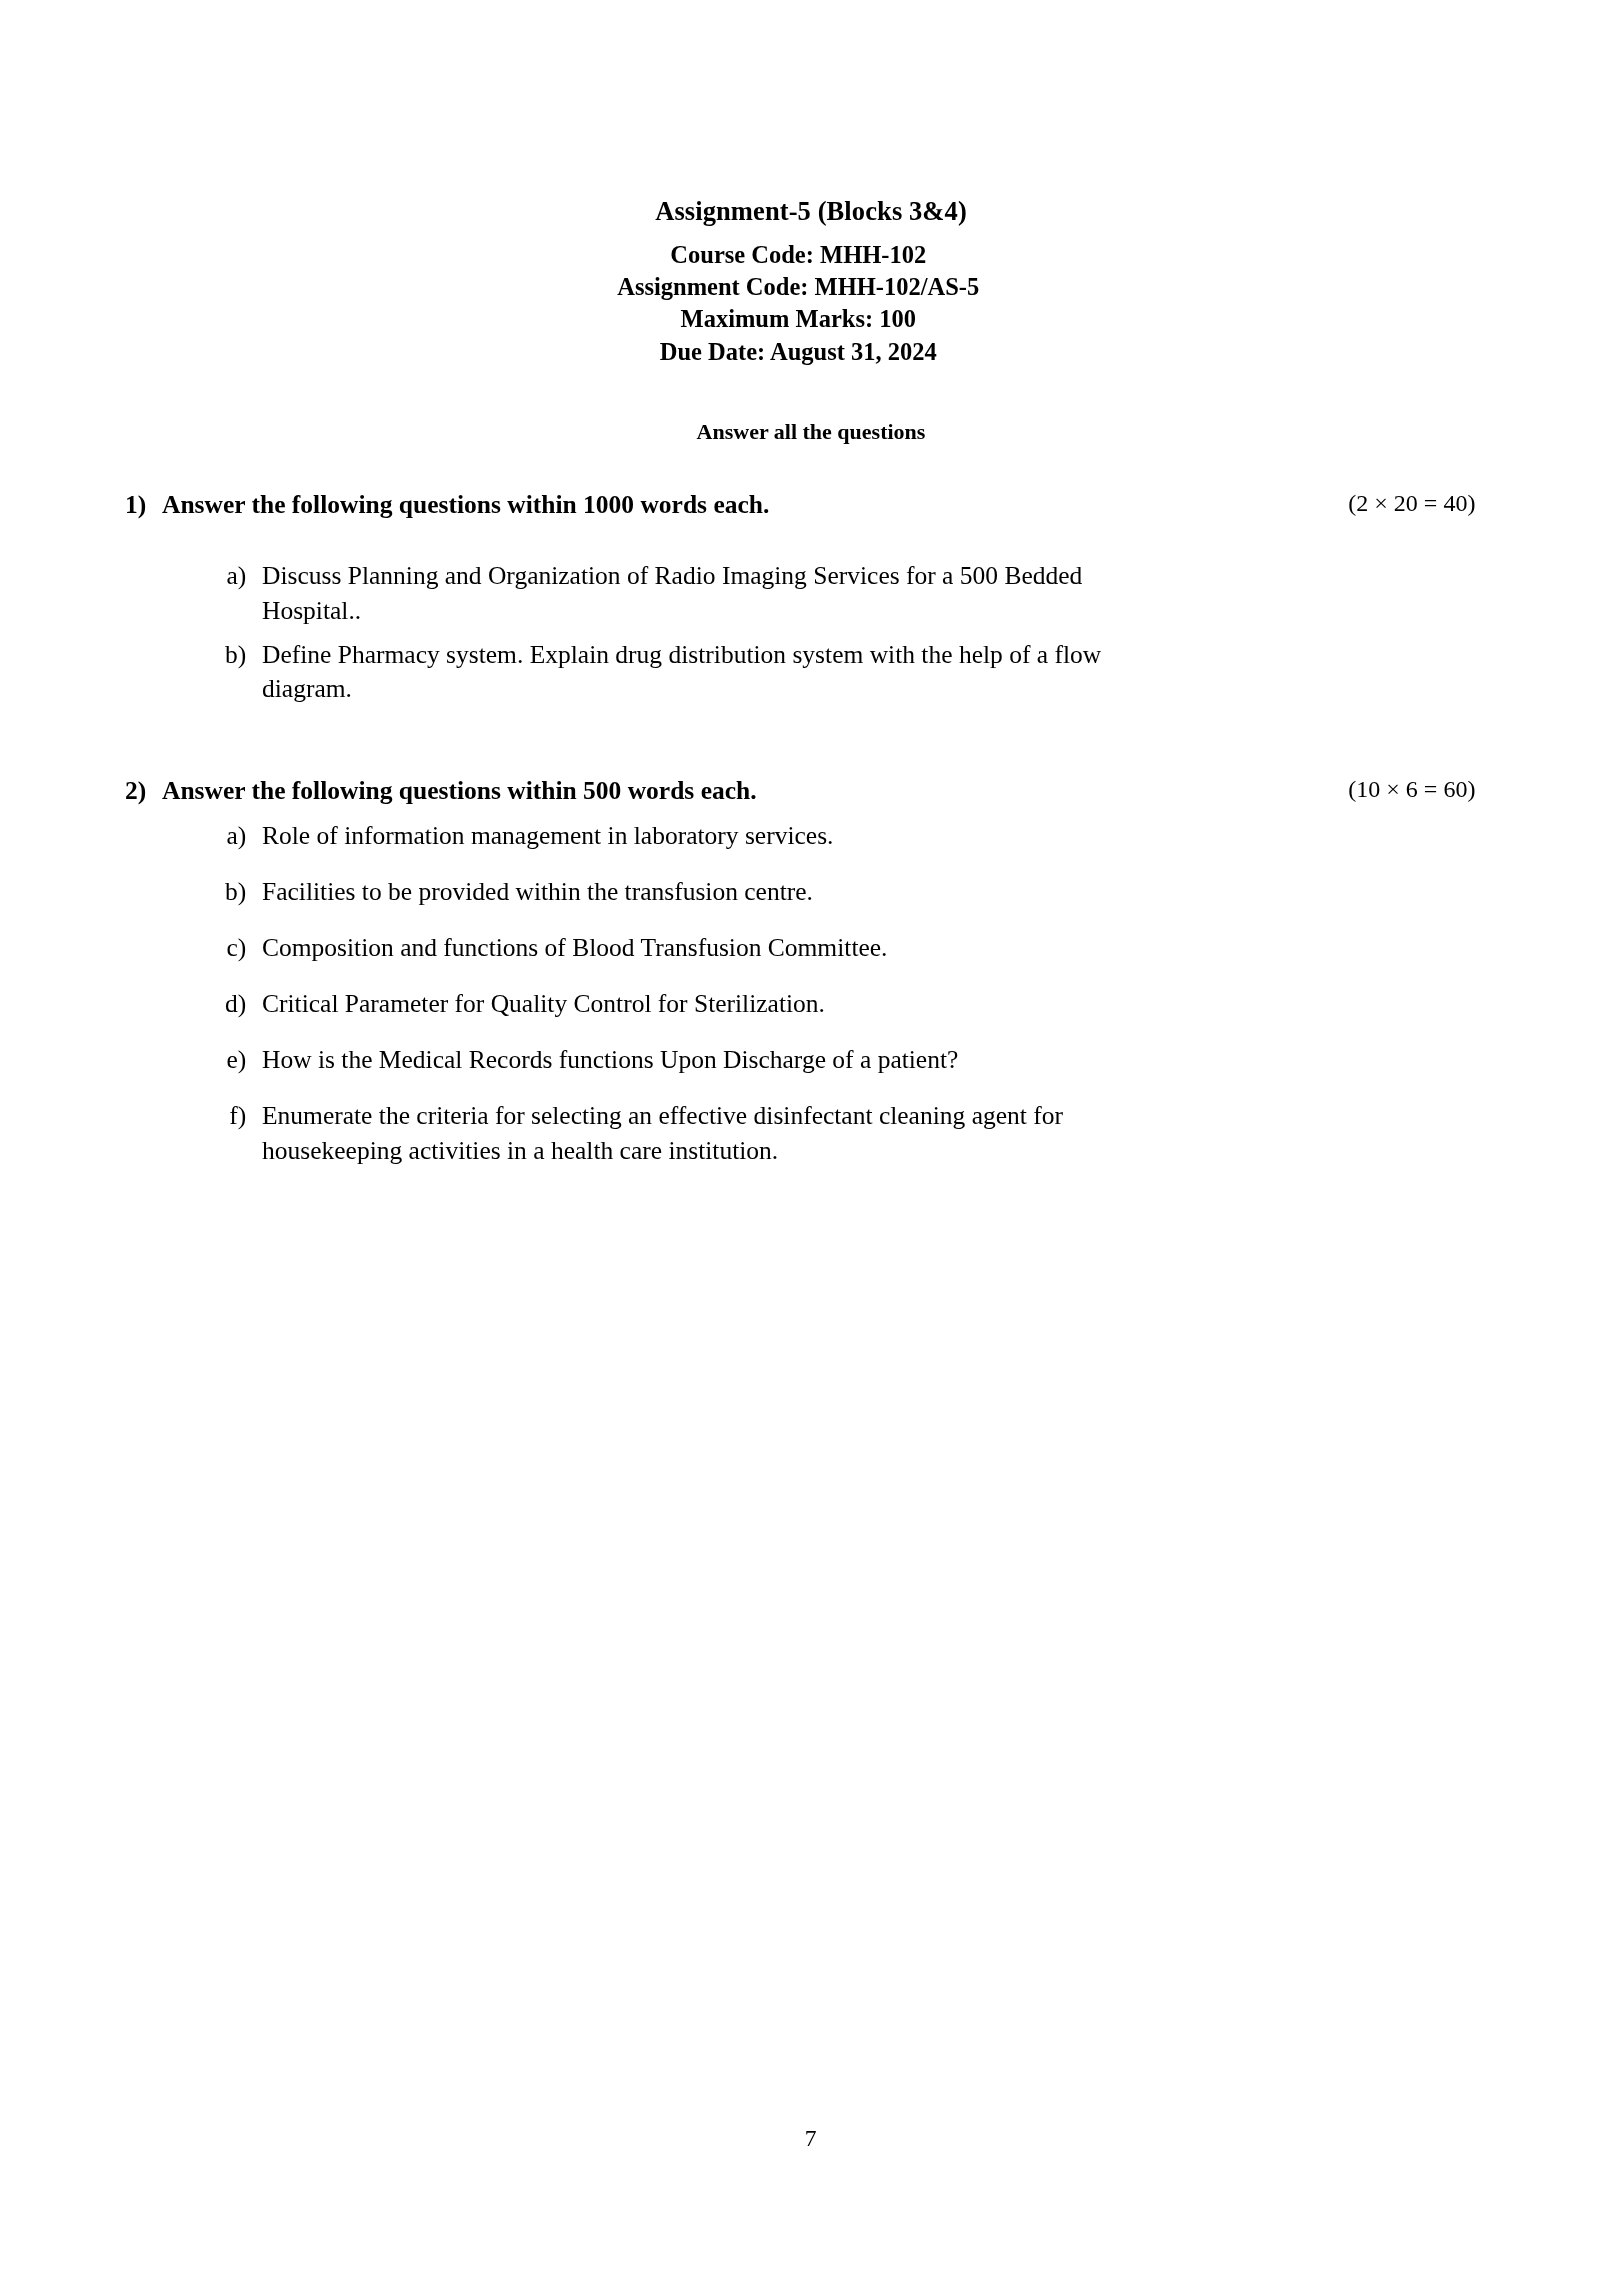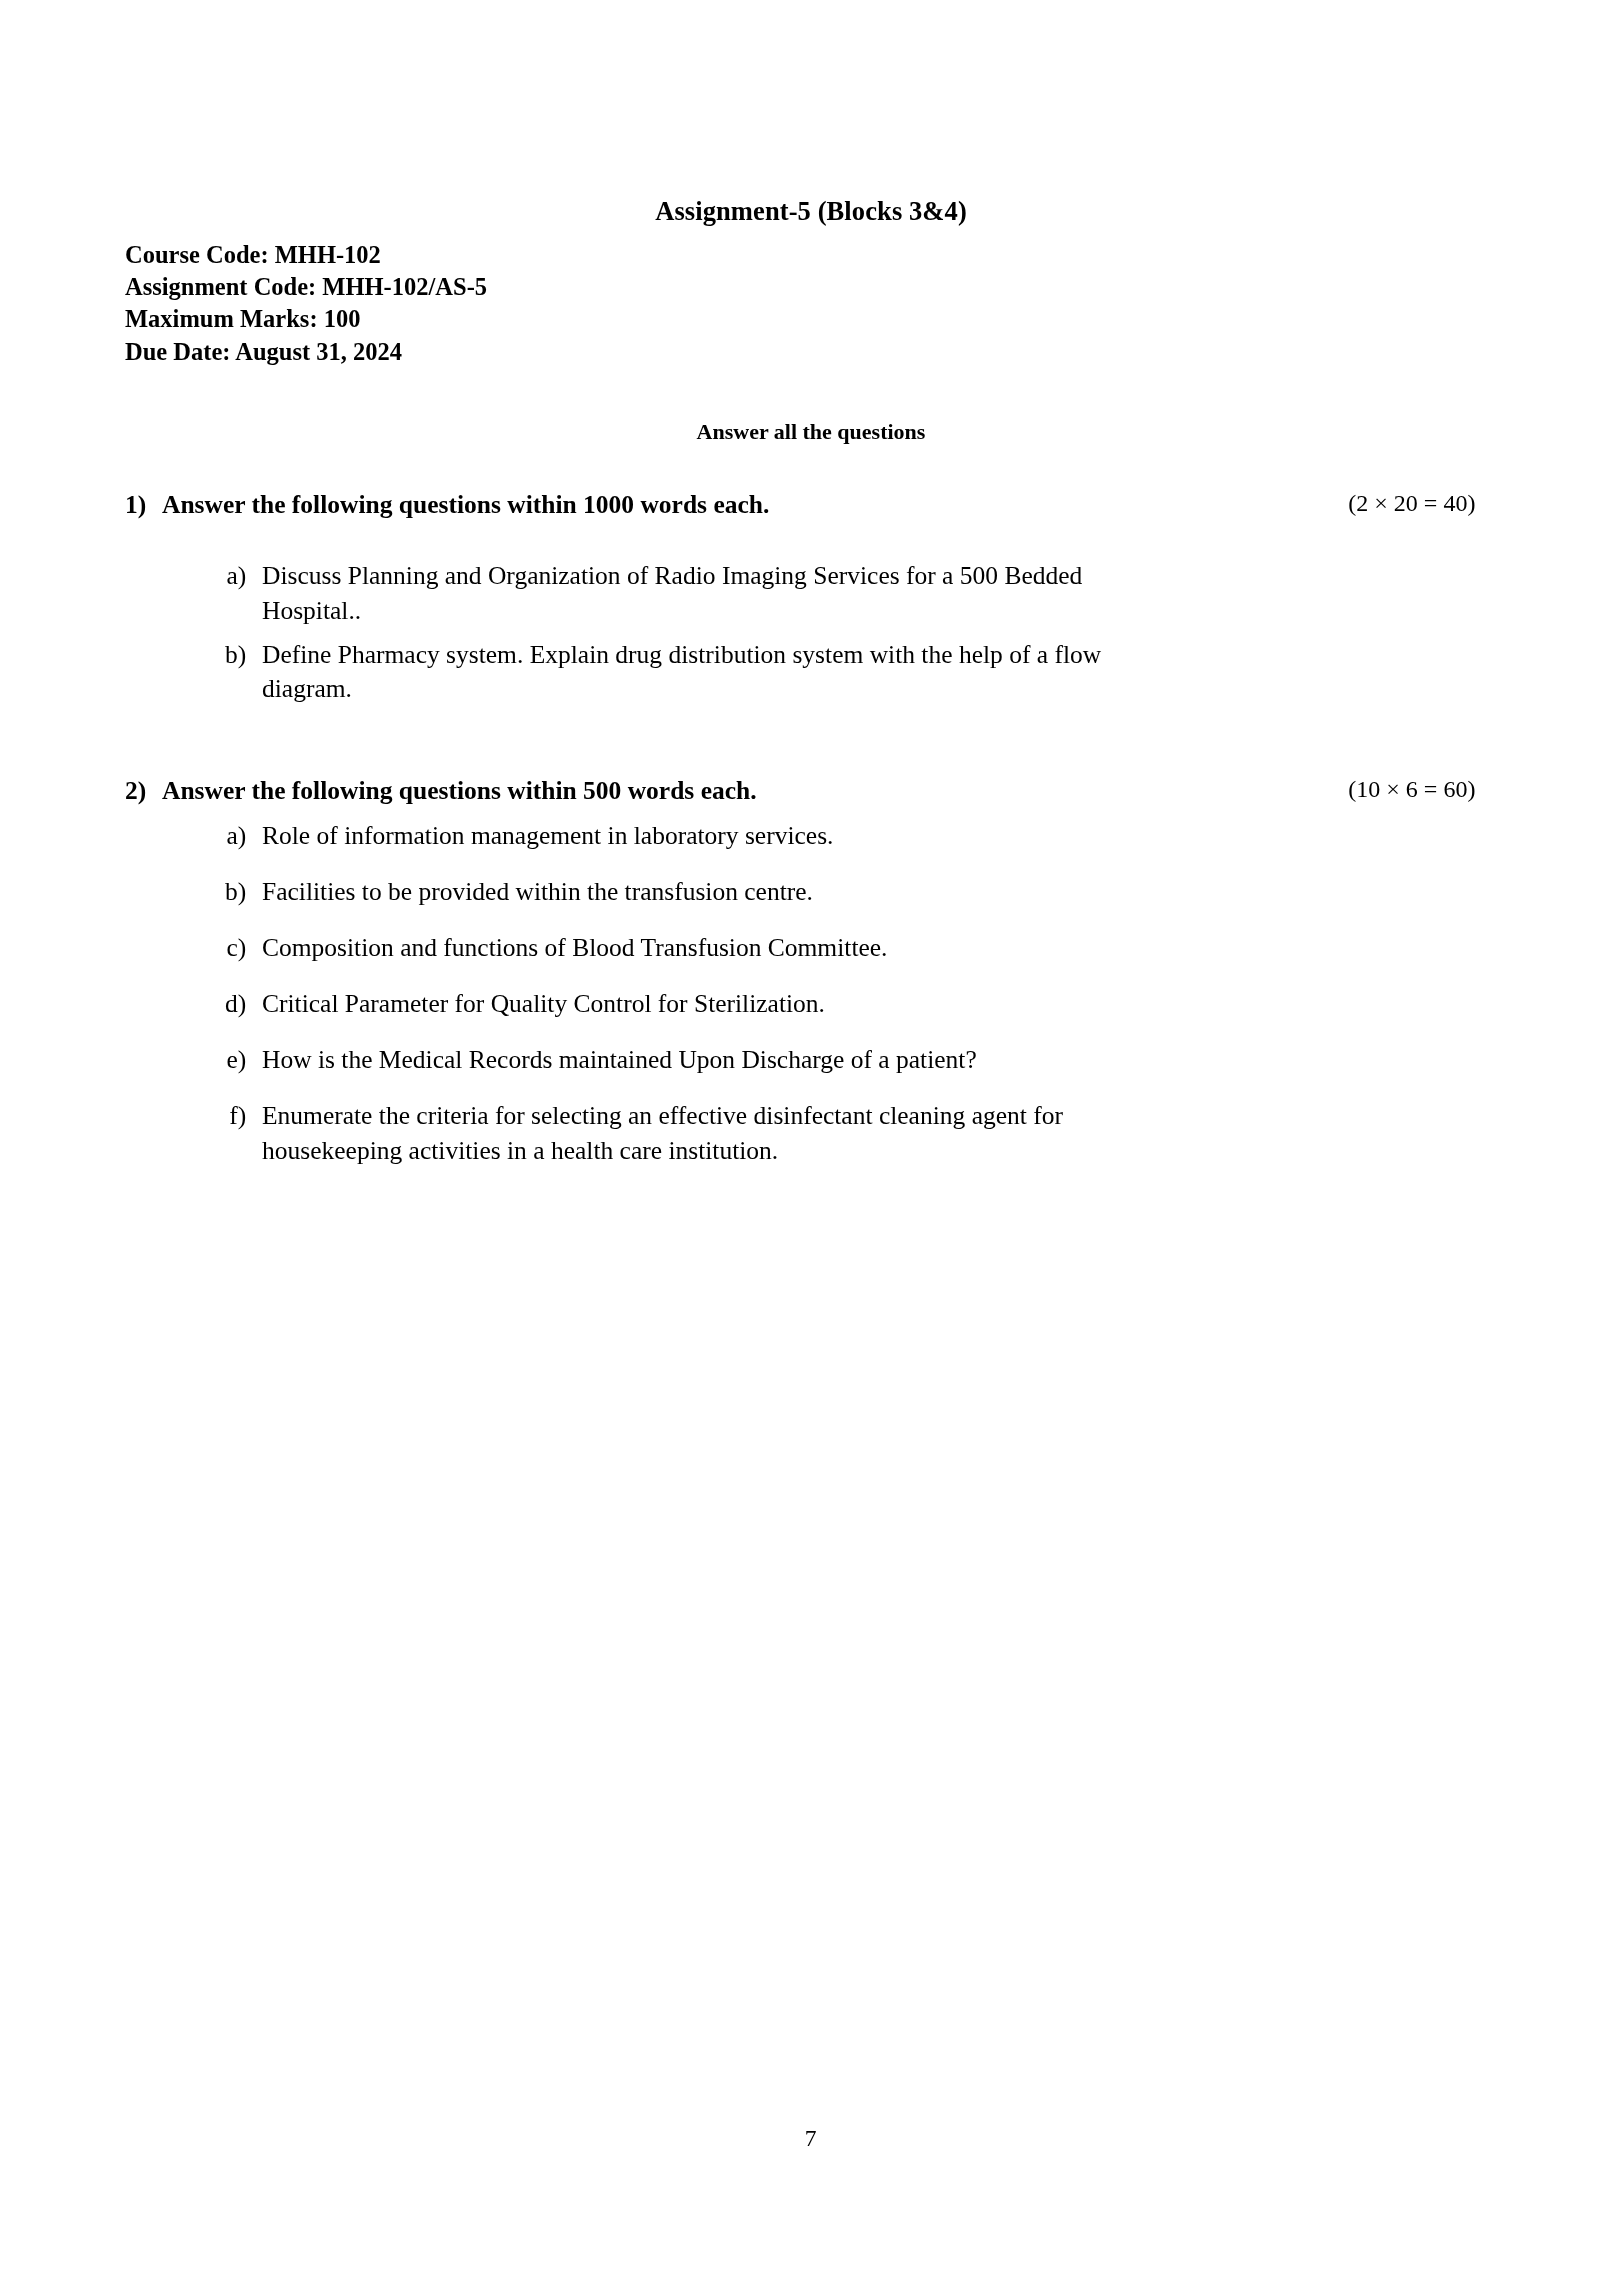--- a/index.html
+++ b/index.html
@@ -31,21 +31,21 @@
 
   .doc-title {
     text-align: center;
     font-weight: bold;
     font-size: 26.5px;
     margin: 0 0 11.8px 0;
     letter-spacing: 0.1px;
   }
 
   .meta-block {
-    text-align: left;
+    text-align: center;
     font-weight: bold;
     font-size: 24.5px;
     line-height: 1.32;
     margin: 0 25.5px 0 0;
   }
   .meta-line {
     display: block;
     white-space: nowrap;
   }
 
@@ -174,21 +174,21 @@
         <li class="qitem">
           <span class="label">c)</span>
           <span class="text">Composition and functions of Blood Transfusion Committee.</span>
         </li>
         <li class="qitem">
           <span class="label">d)</span>
           <span class="text">Critical Parameter for Quality Control for Sterilization.</span>
         </li>
         <li class="qitem">
           <span class="label">e)</span>
-          <span class="text">How is the Medical Records maintained Upon Discharge of a patient?</span>
+          <span class="text">How is the Medical Records functions Upon Discharge of a patient?</span>
         </li>
         <li class="qitem">
           <span class="label">f)</span>
           <span class="text">Enumerate the criteria for selecting an effective disinfectant cleaning agent for housekeeping activities in a health care institution.</span>
         </li>
       </ul>
     </div>
 
   </div>
 

